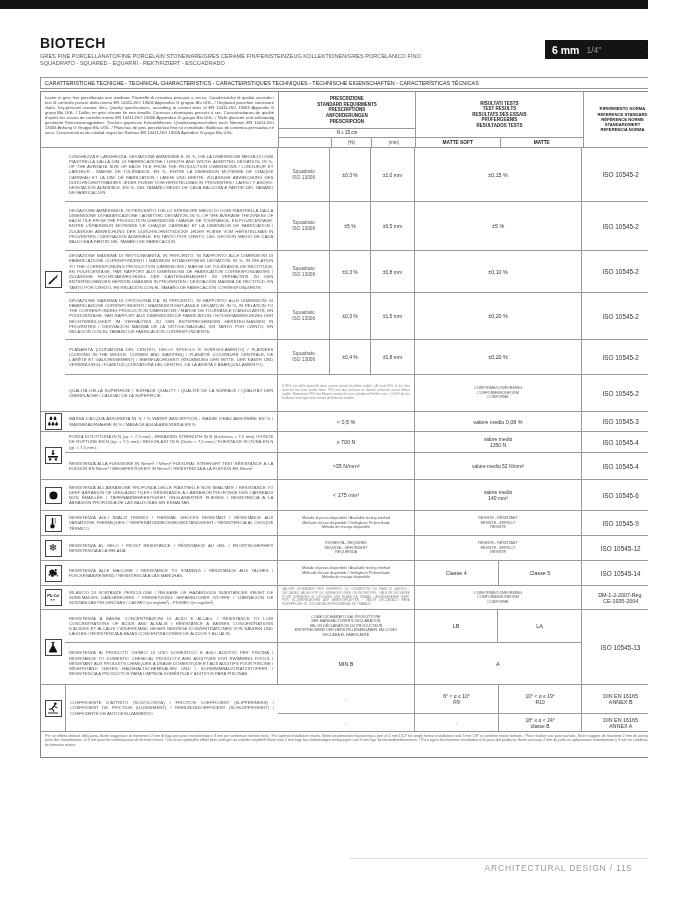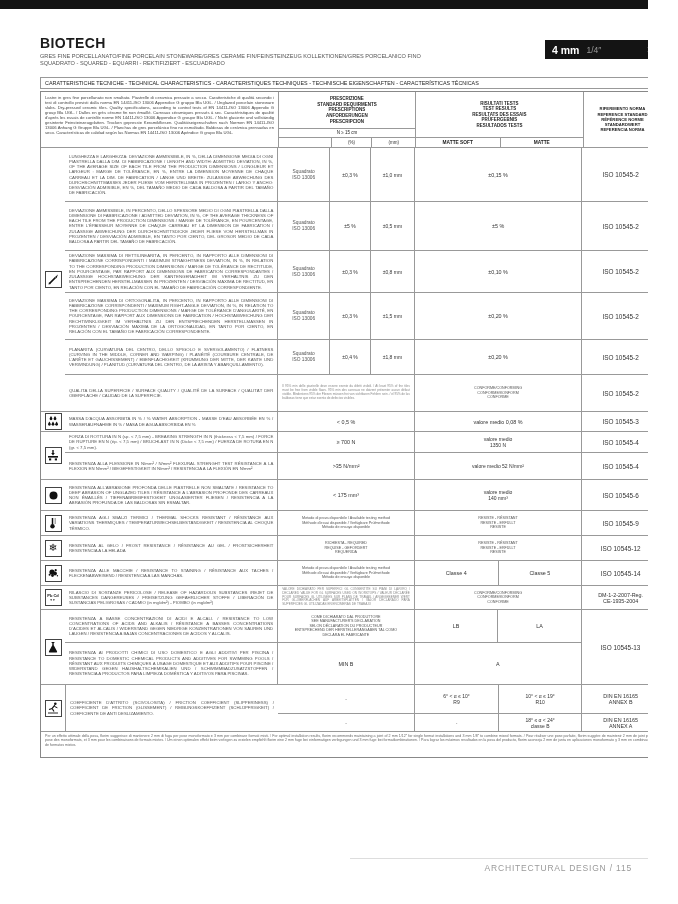--- a/index.html
+++ b/index.html
@@ -63,21 +63,21 @@
 <body>
 
 <div class="page">
   <div class="topbar"></div>
   <div class="title">BIOTECH</div>
   <div class="sub">
     <div>GRES FINE PORCELLANATO/FINE PORCELAIN STONEWARE/GRES CERAME FIN/FEINSTEINZEUG KOLLEKTIONEN/GRES PORCELANICO FINO</div>
     <div>SQUADRATO - SQUARED - EQUARRI - REKTIFIZIERT - ESCUADRADO</div>
   </div>
   <div class="badge">
-    <span class="badge-mm">4 mm</span>
+    <span class="badge-mm">6 mm</span>
     <span class="badge-in">1/4″</span>
     <span class="badge-arrow">↕</span>
   </div>
 
   <div class="banner">CARATTERISTICHE TECNICHE - TECHNICAL CHARACTERISTICS - CARACTERISTIQUES TECHNIQUES - TECHNISCHE EIGENSCHAFTEN - CARACTERÍSTICAS TÉCNICAS</div>
 
   <div class="table">
 
     <div class="thead">
       <div class="intro">Lastre in gres fine porcellanato non smaltato. Piastrelle di ceramica pressate a secco. Caratteristiche di qualità secondo i test di controllo previsti dalla norma EN 14411-ISO 13006 Appendice G gruppo BIa UGL. / Unglazed porcelain stoneware slabs. Dry-pressed ceramic tiles. Quality specifications, according to control tests of EN 14411-ISO 13006 Appendix G group BIa UGL. / Dalles en grès cérame fin non émaillé. Carreaux céramiques pressés à sec. Caractéristiques de qualité d'après les essais de contrôle norme EN 14411-ISO 13006 Appendice G groupe BIa UGL. / Nicht glasierte und vollständig gesinterte Feinsteinzeugplatten. Trocken gepresste Keramikfliesen. Qualitätseigenschaften nach Normen EN 14411-ISO 13006 Anhang G Gruppe BIa UGL. / Planchas de gres porcelánico fino no esmaltado. Baldosas de cerámica prensadas en seco. Características de calidad según las Normas EN 14411-ISO 13006 Apéndice G grupo BIa UGL.</div>

